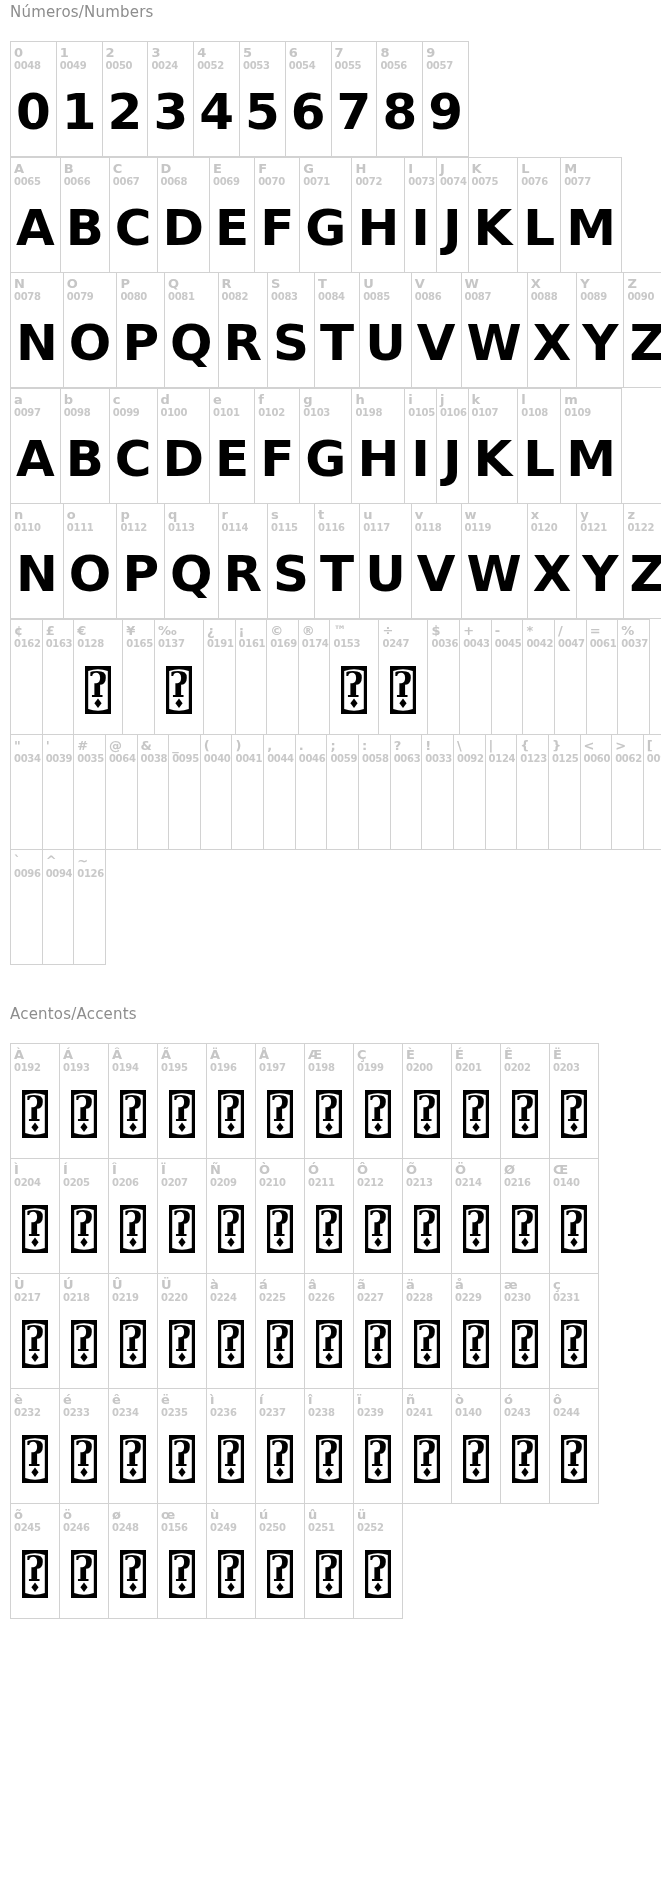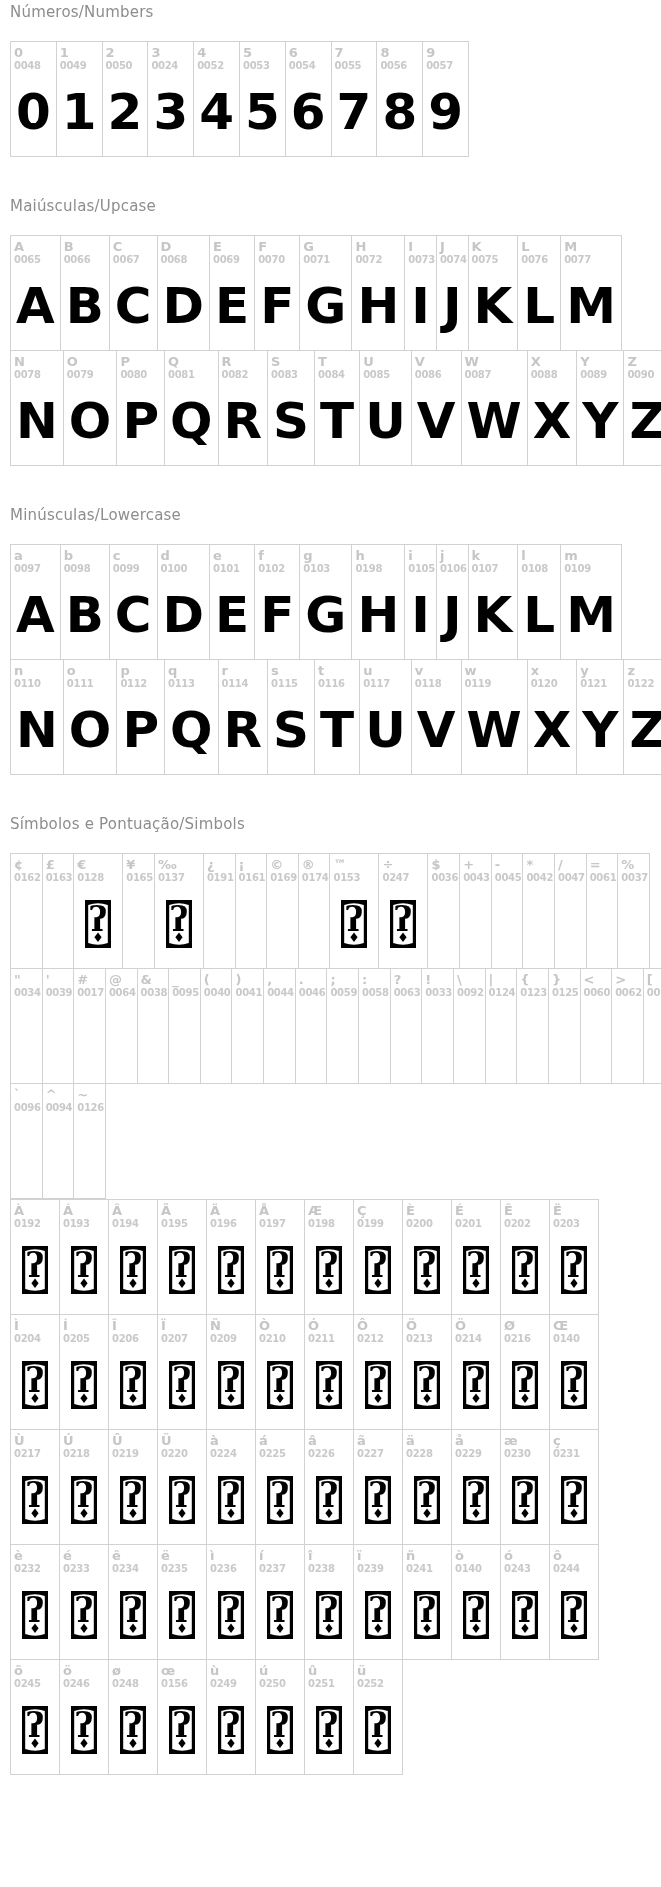--- a/index.html
+++ b/index.html
@@ -114,21 +114,20 @@
               <span class="char-label">8</span>
               <span class="char-code">0056</span>
             </div><div class="char-glyph">8</div></div><div class="cell"><div class="cell-head">
               <span class="char-label">9</span>
               <span class="char-code">0057</span>
             </div><div class="char-glyph">9</div></div></div>
       </div>
   </div>
 
   <div class="section">
-    <h2 class="section-title">Maiúsculas/Upcase</h2>
     <div class="grid">
         <div class="grid-row"><div class="cell"><div class="cell-head">
               <span class="char-label">A</span>
               <span class="char-code">0065</span>
             </div><div class="char-glyph">A</div></div><div class="cell"><div class="cell-head">
               <span class="char-label">B</span>
               <span class="char-code">0066</span>
             </div><div class="char-glyph">B</div></div><div class="cell"><div class="cell-head">
               <span class="char-label">C</span>
               <span class="char-code">0067</span>
@@ -200,21 +199,20 @@
               <span class="char-label">Y</span>
               <span class="char-code">0089</span>
             </div><div class="char-glyph">Y</div></div><div class="cell"><div class="cell-head">
               <span class="char-label">Z</span>
               <span class="char-code">0090</span>
             </div><div class="char-glyph">Z</div></div></div>
       </div>
   </div>
 
   <div class="section">
-    <h2 class="section-title">Minúsculas/Lowercase</h2>
     <div class="grid">
         <div class="grid-row"><div class="cell"><div class="cell-head">
               <span class="char-label">a</span>
               <span class="char-code">0097</span>
             </div><div class="char-glyph">A</div></div><div class="cell"><div class="cell-head">
               <span class="char-label">b</span>
               <span class="char-code">0098</span>
             </div><div class="char-glyph">B</div></div><div class="cell"><div class="cell-head">
               <span class="char-label">c</span>
               <span class="char-code">0099</span>
@@ -286,21 +284,20 @@
               <span class="char-label">y</span>
               <span class="char-code">0121</span>
             </div><div class="char-glyph">Y</div></div><div class="cell"><div class="cell-head">
               <span class="char-label">z</span>
               <span class="char-code">0122</span>
             </div><div class="char-glyph">Z</div></div></div>
       </div>
   </div>
 
   <div class="section">
-    <h2 class="section-title">Símbolos e Pontuação/Simbols</h2>
     <div class="grid">
         <div class="grid-row"><div class="cell"><div class="cell-head">
               <span class="char-label">¢</span>
               <span class="char-code">0162</span>
             </div><div class="char-glyph"></div></div><div class="cell"><div class="cell-head">
               <span class="char-label">£</span>
               <span class="char-code">0163</span>
             </div><div class="char-glyph"></div></div><div class="cell notdef"><div class="cell-head">
               <span class="char-label">€</span>
               <span class="char-code">0128</span>
@@ -379,21 +376,21 @@
               <span class="char-code">0037</span>
             </div><div class="char-glyph"></div></div></div>
         <div class="grid-row"><div class="cell"><div class="cell-head">
               <span class="char-label">"</span>
               <span class="char-code">0034</span>
             </div><div class="char-glyph"></div></div><div class="cell"><div class="cell-head">
               <span class="char-label">'</span>
               <span class="char-code">0039</span>
             </div><div class="char-glyph"></div></div><div class="cell"><div class="cell-head">
               <span class="char-label">#</span>
-              <span class="char-code">0017</span>
+              <span class="char-code">0035</span>
             </div><div class="char-glyph"></div></div><div class="cell"><div class="cell-head">
               <span class="char-label">@</span>
               <span class="char-code">0064</span>
             </div><div class="char-glyph"></div></div><div class="cell"><div class="cell-head">
               <span class="char-label">&amp;</span>
               <span class="char-code">0038</span>
             </div><div class="char-glyph"></div></div><div class="cell"><div class="cell-head">
               <span class="char-label">_</span>
               <span class="char-code">0095</span>
             </div><div class="char-glyph"></div></div><div class="cell"><div class="cell-head">
@@ -449,20 +446,21 @@
               <span class="char-label">^</span>
               <span class="char-code">0094</span>
             </div><div class="char-glyph"></div></div><div class="cell"><div class="cell-head">
               <span class="char-label">~</span>
               <span class="char-code">0126</span>
             </div><div class="char-glyph"></div></div></div>
       </div>
   </div>
 
   <div class="section">
+    <h2 class="section-title">Acentos/Accents</h2>
     <div class="grid">
         <div class="grid-row"><div class="cell notdef"><div class="cell-head">
               <span class="char-label">À</span>
               <span class="char-code">0192</span>
             </div><div class="char-glyph">
               <svg class="notdef-svg" width="26" height="48" viewBox="0 0 26 48">
                 <path d="M0 0 H26 V48 H0 Z" fill="#000"></path>
                 <path d="M3.2 5 Q13 1.6 22.8 5 L22.8 43 Q13 46.4 3.2 43 Z" fill="#fff"></path>
                 <text x="13" y="31" text-anchor="middle" font-size="33" font-weight="bold" font-family="DejaVu Serif, DejaVu Sans, serif" fill="#000">ʔ</text>
                 <path d="M13 32.5 l3.6 4.7 -3.6 4.7 -3.6 -4.7 Z" fill="#000"></path>

